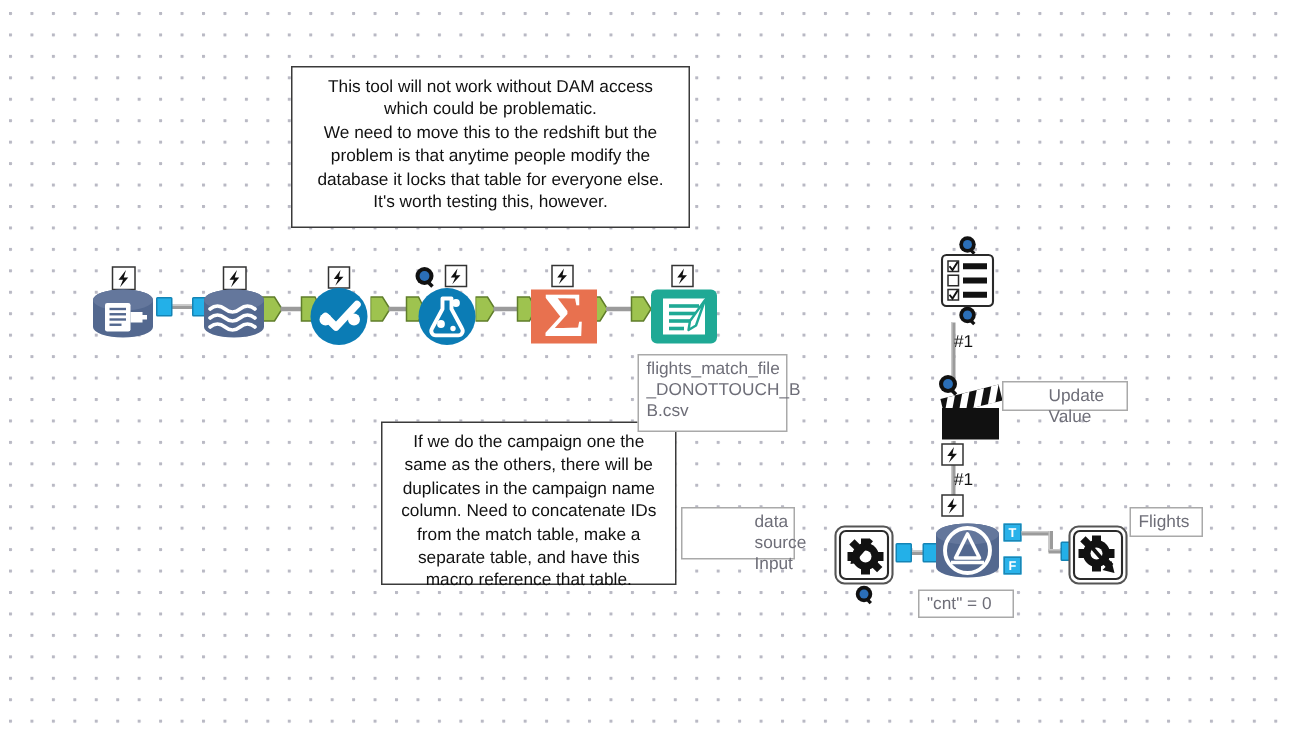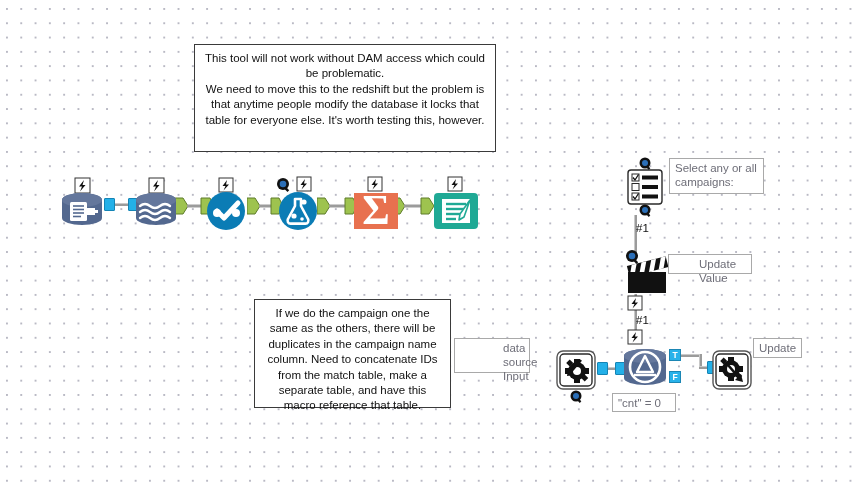--- a/index.html
+++ b/index.html
@@ -99,24 +99,24 @@
     text-align: center;
     font-weight: bold;
     font-family: "Liberation Sans", sans-serif;
   }
 </style>
 </head>
 <body>
 
 <div id="canvas">
 
-  <div class="comment" style="left:194px; top:44px; width:302px; height:108px;">This tool will not work without DAM access which could be problematic.
+  <div class="comment" style="left:194px; top:44px; width:266px; height:108px;">This tool will not work without DAM access which could be problematic.
 We need to move this to the redshift but the problem is that anytime people modify the database it locks that table for everyone else. It's worth testing this, however.</div>
 
-  <div class="comment" style="left:254px; top:299px; width:197px; height:109px;">If we do the campaign one the same as the others, there will be duplicates in the campaign name column. Need to concatenate IDs from the match table, make a separate table, and have this macro reference that table.</div>
+  <div class="comment" style="left:254px; top:281px; width:197px; height:109px;">If we do the campaign one the same as the others, there will be duplicates in the campaign name column. Need to concatenate IDs from the match table, make a separate table, and have this macro reference that table.</div>
 
   <div class="wire" style="left:108px; top:203px; width:28px;"></div>
   <div class="anchor sq" style="left:104px; top:198px;"></div>
   <div class="anchor sq" style="left:128px; top:198px;"></div>
 
   <div class="arr" style="left:174px; top:197px;">
     <svg width="40" height="18" viewBox="0 0 40 18">
       <polygon points="0,1 9,1 14,9 9,17 0,17" fill="#9ec34f" stroke="#5f7d2a" stroke-width="1"></polygon>
       <rect x="13" y="7.5" width="16" height="3" fill="#9b9b9b"></rect>
       <polygon points="27,1 36,1 40,9 36,17 27,17" fill="#9ec34f" stroke="#5f7d2a" stroke-width="1"></polygon>
@@ -241,20 +241,23 @@
         <line x1="16" y1="33" x2="36" y2="33"></line>
         <line x1="16" y1="38" x2="30" y2="38"></line>
         <line x1="16" y1="43" x2="26" y2="43"></line>
       </g>
       <path d="M40,24 L30,38 L29,44 L34,41 Z" fill="#ffffff" stroke="#1fa995" stroke-width="1.6" stroke-linejoin="round"></path>
     </svg>
   </div>
 
 
 
+  <div class="anno" style="left:425px; top:236px; width:100px; height:52px;">flights_match_file
+_DONOTTOUCH_B
+B.csv</div>
 
   <div class="node" style="left:624px; top:157px;">
     <svg width="42" height="62" viewBox="0 0 42 62">
       <g>
         <circle cx="21" cy="6" r="5.5" fill="#111"></circle>
         <circle cx="21" cy="6" r="3" fill="#2b6fb8"></circle>
         <rect x="23.5" y="8.5" width="4" height="2.2" fill="#111" transform="rotate(45 23.5 8.5)"></rect>
       </g>
       <rect x="4" y="13" width="34" height="34" rx="3" fill="#ffffff" stroke="#2a2a2a" stroke-width="1.4"></rect>
 
@@ -269,22 +272,20 @@
       <path d="M9,39.5 L11,42 L14.5,36.5" stroke="#111" stroke-width="1.3" fill="none"></path>
       <rect x="18" y="37.5" width="16" height="4" fill="#111"></rect>
       <g>
         <circle cx="21" cy="53" r="5.5" fill="#111"></circle>
         <circle cx="21" cy="53" r="3" fill="#2b6fb8"></circle>
         <rect x="23.5" y="55.5" width="4" height="2.2" fill="#111" transform="rotate(45 23.5 55.5)"></rect>
       </g>
     </svg>
   </div>
 
-  <div class="anno" style="left:669px; top:158px; width:95px; height:36px;">Select any or all
-campaigns:</div>
 
   <div class="wire-v" style="left:634px; top:215px; height:42px;"></div>
   <div class="hashlbl" style="left:636px; top:222px;">#1</div>
 
   <div class="node" style="left:622px; top:248px;">
     <svg width="52" height="48" viewBox="0 0 52 48">
       <g>
         <circle cx="10" cy="8" r="6" fill="#111"></circle>
         <circle cx="10" cy="8" r="3.3" fill="#2b6fb8"></circle>
         <rect x="13" y="11" width="4.5" height="2.4" fill="#111" transform="rotate(45 13 11)"></rect>
@@ -386,15 +387,15 @@
         <rect x="28" y="17" width="5" height="6"></rect>
         <rect x="11" y="10" width="5" height="5" transform="rotate(-45 13 12)"></rect>
         <rect x="26" y="25" width="5" height="5" transform="rotate(-45 28 27)"></rect>
       </g>
       <circle cx="21" cy="20" r="4" fill="#ffffff"></circle>
       <path d="M18,16 L31,31" stroke="#111" stroke-width="2.6" fill="none"></path>
       <polygon points="33,33 25,31 31,25" fill="#111"></polygon>
     </svg>
   </div>
 
-  <div class="anno" style="left:753px; top:338px; width:49px; height:20px;">Update</div>
+  <div class="anno" style="left:753px; top:338px; width:49px; height:20px;">Flights</div>
 
 </div>
 
 </body></html>

